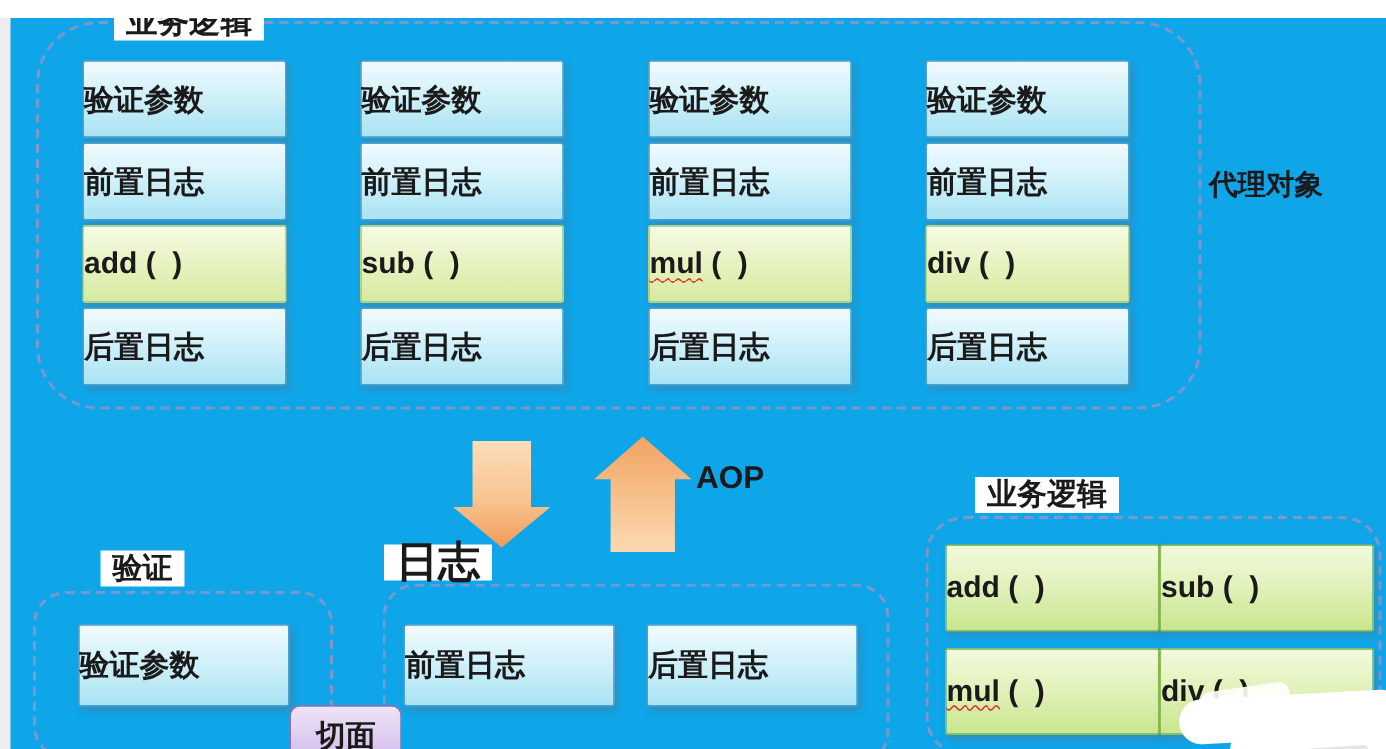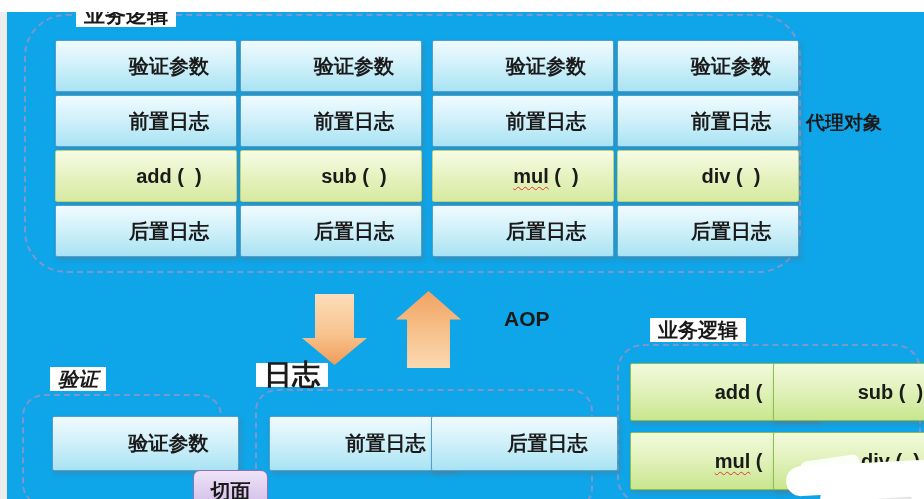--- a/index.html
+++ b/index.html
@@ -17,23 +17,23 @@
   .glabel{
     position:absolute;z-index:4;background:#fff;padding:0 8px;
     font-size:21px;font-weight:bold;line-height:24px;white-space:nowrap;
   }
   .sidelabel{
     position:absolute;z-index:4;font-size:19px;font-weight:bold;white-space:nowrap;
   }
 
   
   .box{
-    position:absolute;display:flex;align-items:center;justify-content:center;
+    position:absolute;display:flex;align-items:center;
     font-size:20px;font-weight:bold;white-space:pre;z-index:3;
-    box-shadow:2px 3px 4px rgba(110,110,110,.35);border-radius:2px;padding-left:46px;
+    box-shadow:2px 3px 4px rgba(110,110,110,.35);border-radius:2px;
   }
   .blue{
     width:134px;height:50px;
     background:linear-gradient(180deg,#f0fbfe 0%,#d2f1fa 45%,#a9e3f3 100%);
     border:1.5px solid #4f9fcf;
   }
   .green{
     width:134px;height:50px;
     background:linear-gradient(180deg,#f6fbe6 0%,#e8f3c4 45%,#d6eaa0 100%);
     border:1.5px solid #b9d37e;
@@ -115,24 +115,24 @@
 
   <div class="stack" style="left:617px;">
     <div class="box blue"><span>验证参数</span></div>
     <div class="box blue"><span>前置日志</span></div>
     <div class="box green"><span>div</span><span class="m-paren"> (  )</span></div>
     <div class="box blue"><span>后置日志</span></div>
   </div>
 
   <div class="arrow arrow-down"></div>
   <div class="arrow arrow-up"></div>
-  <div class="mid-text" style="left:504px;top:295px;text-align:center;">AOP</div>
+  <div class="mid-text" style="left:464px;top:295px;text-align:center;">AOP</div>
 
   <div class="dashed r22" style="left:22px;top:382px;width:196px;height:108px;"></div>
-  <div class="glabel" style="left:50px;top:355px;font-size:20px;font-style:italic;">验证</div>
+  <div class="glabel" style="left:67px;top:355px;font-size:20px;">验证</div>
   <div class="box blue wbig" style="left:52px;top:404px;"><span>验证参数</span></div>
 
   <div class="dashed r22" style="left:255px;top:377px;width:334px;height:117px;"></div>
   <div class="glabel" style="left:256px;top:351px;font-size:28px;">日志</div>
   <div class="box blue wbig" style="left:269px;top:404px;"><span>前置日志</span></div>
   <div class="box blue wbig" style="left:431px;top:404px;"><span>后置日志</span></div>
 
   <div class="purple">
       <span>切面</span>
     </div>

